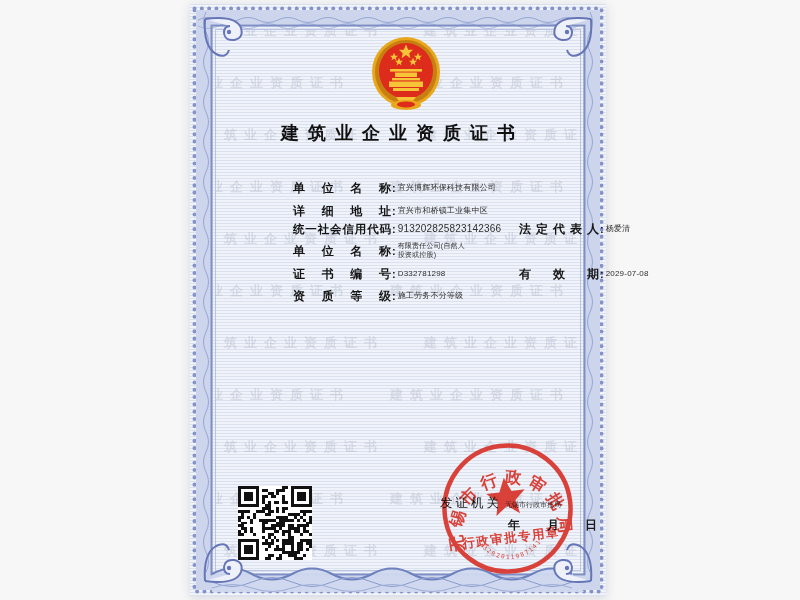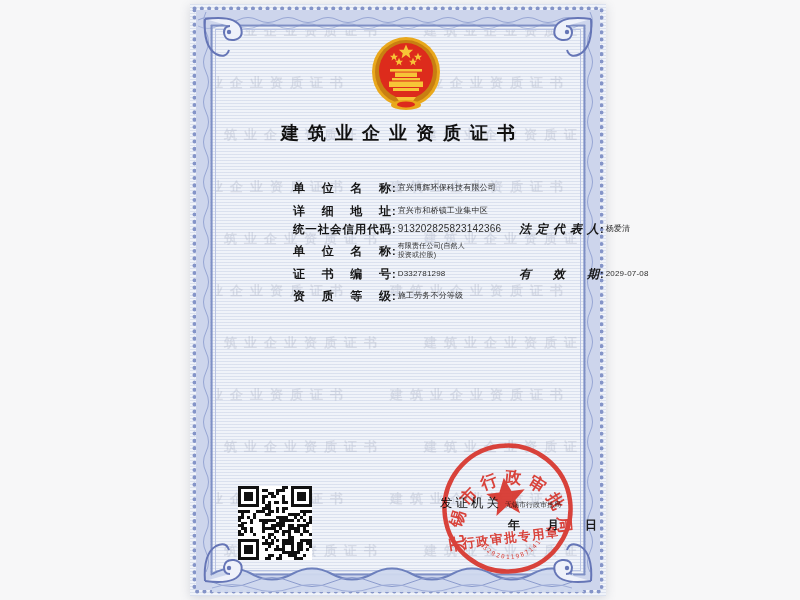--- a/index.html
+++ b/index.html
@@ -27,21 +27,21 @@
 
   .title { position:absolute; left:0; top:117px; width:100%; text-align:center;
     font-size:18px; font-weight:bold; color:#101010; letter-spacing:9px;
     text-indent:9px; font-family:"Liberation Sans","DejaVu Sans",sans-serif; }
 
   .row { position:absolute; left:62px; right:18px; height:16px;margin-left:41px; }
   .lbl { display:inline-block; font-weight:bold; color:#151515; font-size:12px;
     text-align:justify; text-align-last:justify; vertical-align:middle; line-height:14px; }
   .lbl-l { width:98px; }
   .lbl-code { width:98px; font-size:11.5px; letter-spacing:0; }
-  .lbl-r { width:80px;font-style:italic; }
+  .lbl-r { width:80px; }
   .colon { font-weight:bold; font-size:11px; color:#151515; vertical-align:middle; margin:0 2px 0 1px; }
   .val { font-size:8px; color:#2e2e2e; vertical-align:middle; letter-spacing:.2px; }
   .val-wrap { display:inline-block; width:72px; font-size:7px; line-height:8.5px; white-space:normal; }
   .pair2 { position:absolute; left:226px; top:0; white-space:nowrap; }
 
   .issuer { position:absolute; left:250px; top:489px; white-space:nowrap; }
   .issuer .lbl-issuer { font-weight:normal; font-size:12.5px; color:#151515; letter-spacing:3px; }
   .issuer .issuer-val { font-size:7px; color:#3a3a3a; margin-left:3px; }
 
   .date-char { position:absolute; top:513px; font-size:12px; font-weight:bold; color:#1a1a1a; }

